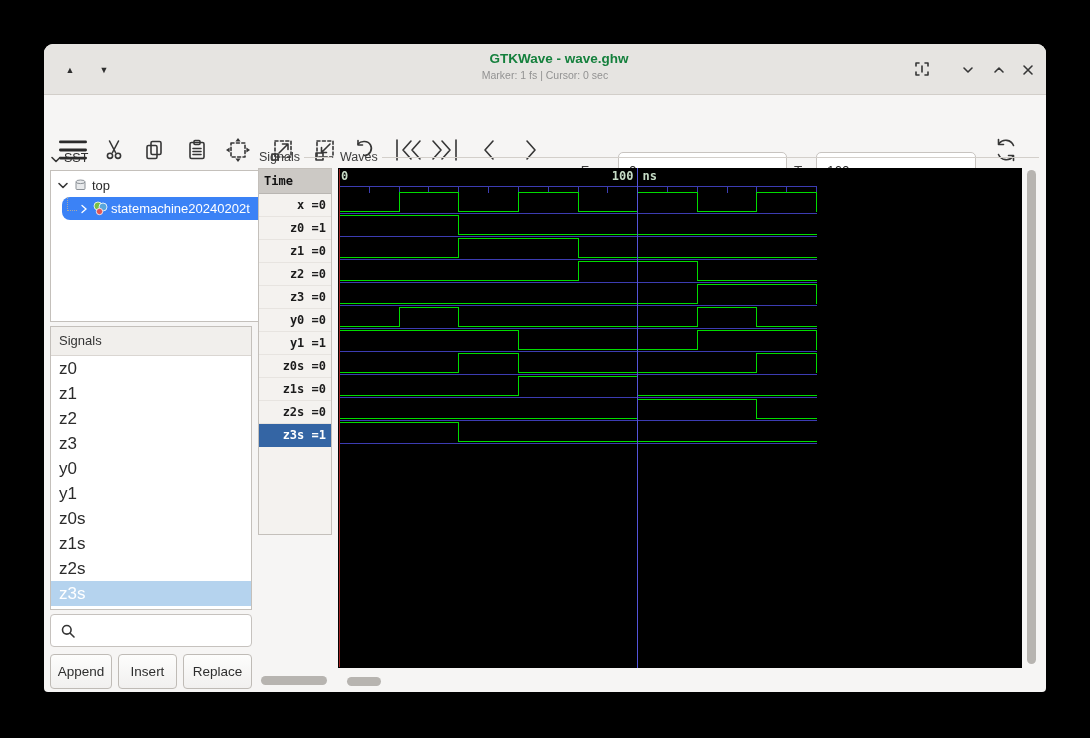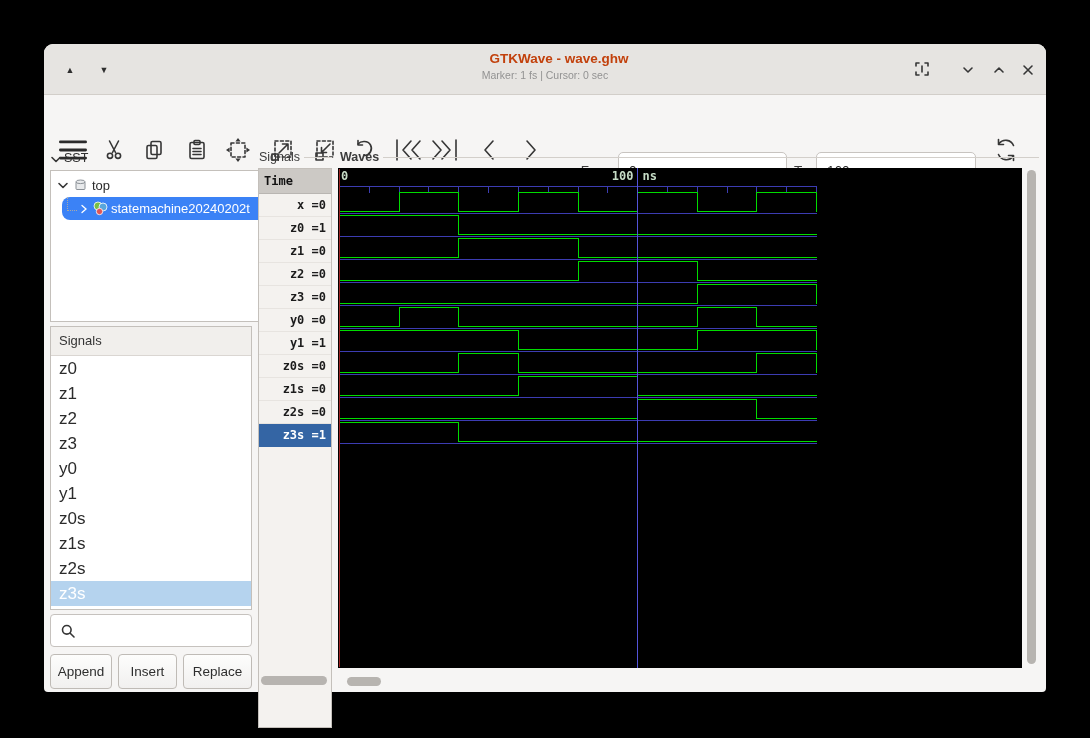--- a/index.html
+++ b/index.html
@@ -4,21 +4,21 @@
 <style>
   html,body{margin:0;padding:0;}
   body{width:1090px;height:738px;background:#000;position:relative;overflow:hidden;
        font-family:"Liberation Sans",sans-serif;-webkit-font-smoothing:antialiased;}
   .window{position:absolute;left:44px;top:44px;width:1002px;height:648px;background:#f6f5f4;
           border-radius:9px 9px 4px 4px;box-shadow:0 8px 26px rgba(0,0,0,.6),0 0 0 1px rgba(0,0,0,.45);}
   
   .titlebar{position:absolute;left:0;top:0;right:0;height:50px;background:#e6e4e1;
             border-bottom:1px solid #d2cec9;border-radius:9px 9px 0 0;}
   .title-center{position:absolute;left:0;right:0;top:7px;text-align:center;pointer-events:none;}
-  .title-main{font-size:13.5px;font-weight:700;color:#c2410c;padding-left:28px;}
+  .title-main{font-size:13.5px;font-weight:700;color:#15803d;padding-left:28px;}
   .title-sub{font-size:10.5px;color:#929292;margin-top:3px;}
   .tb-win-btn{position:absolute;top:14px;width:24px;height:24px;display:flex;align-items:center;
               justify-content:center;color:#2e2e2e;font-size:9px;cursor:default;}
   .tb-win-btn svg{display:block;}
   
   .toolbar{position:absolute;left:0;top:51px;right:0;height:52px;}
   .tb-btn{position:absolute;top:55px;width:44px;height:44px;margin-top:-22px;display:flex;
           align-items:center;justify-content:center;}
   .tb-btn svg{display:block;}
   .tb-label{position:absolute;top:68px;font-size:13.5px;color:#3a3a3a;}
@@ -258,41 +258,41 @@
     </div>
 
     <div class="btn" style="left:6px;top:507px;width:62px;">Append</div>
     <div class="btn" style="left:74px;top:507px;width:59px;">Insert</div>
     <div class="btn" style="left:139px;top:507px;width:69px;">Replace</div>
 
     <div class="frame-label" style="left:215px;top:3px;width:73px;">
       <span>Signals</span>
       <span class="line" style="flex:1;"></span>
     </div>
-    <div class="box names-box" style="left:214px;top:21px;width:74px;height:560px;">
+    <div class="box names-box" style="left:214px;top:21px;width:74px;height:367px;">
       <div class="names-header">Time</div>
       <div>
           <div class="name-row">x =0</div>
           <div class="name-row">z0 =1</div>
           <div class="name-row">z1 =0</div>
           <div class="name-row">z2 =0</div>
           <div class="name-row">z3 =0</div>
           <div class="name-row">y0 =0</div>
           <div class="name-row">y1 =1</div>
           <div class="name-row">z0s =0</div>
           <div class="name-row">z1s =0</div>
           <div class="name-row">z2s =0</div>
           <div class="name-row sel">z3s =1</div>
         </div>
     </div>
     <div class="hscroll" style="left:214px;top:526px;width:74px;">
       <div class="hthumb" style="left:3px;width:66px;"></div>
     </div>
 
-    <div class="frame-label" style="left:296px;top:3px;width:699px;font-weight:bold;">
+    <div class="frame-label" style="left:296px;top:3px;width:699px;">
       <span>Waves</span>
       <span class="line" style="flex:1;"></span>
     </div>
     <div class="wave-black" style="left:294px;top:21px;width:684px;height:500px;">
       <svg id="wave-svg" width="684" height="500" shape-rendering="crispEdges">
           <line x1="0.5" y1="18.5" x2="478.5" y2="18.5" stroke="#3c3cb2" stroke-width="1"></line>
           <line x1="1.5" y1="18.5" x2="1.5" y2="25" stroke="#3c3cb2" stroke-width="1"></line>
           <line x1="31.5" y1="18.5" x2="31.5" y2="25" stroke="#3c3cb2" stroke-width="1"></line>
           <line x1="61.5" y1="18.5" x2="61.5" y2="25" stroke="#3c3cb2" stroke-width="1"></line>
           <line x1="90.5" y1="18.5" x2="90.5" y2="25" stroke="#3c3cb2" stroke-width="1"></line>

